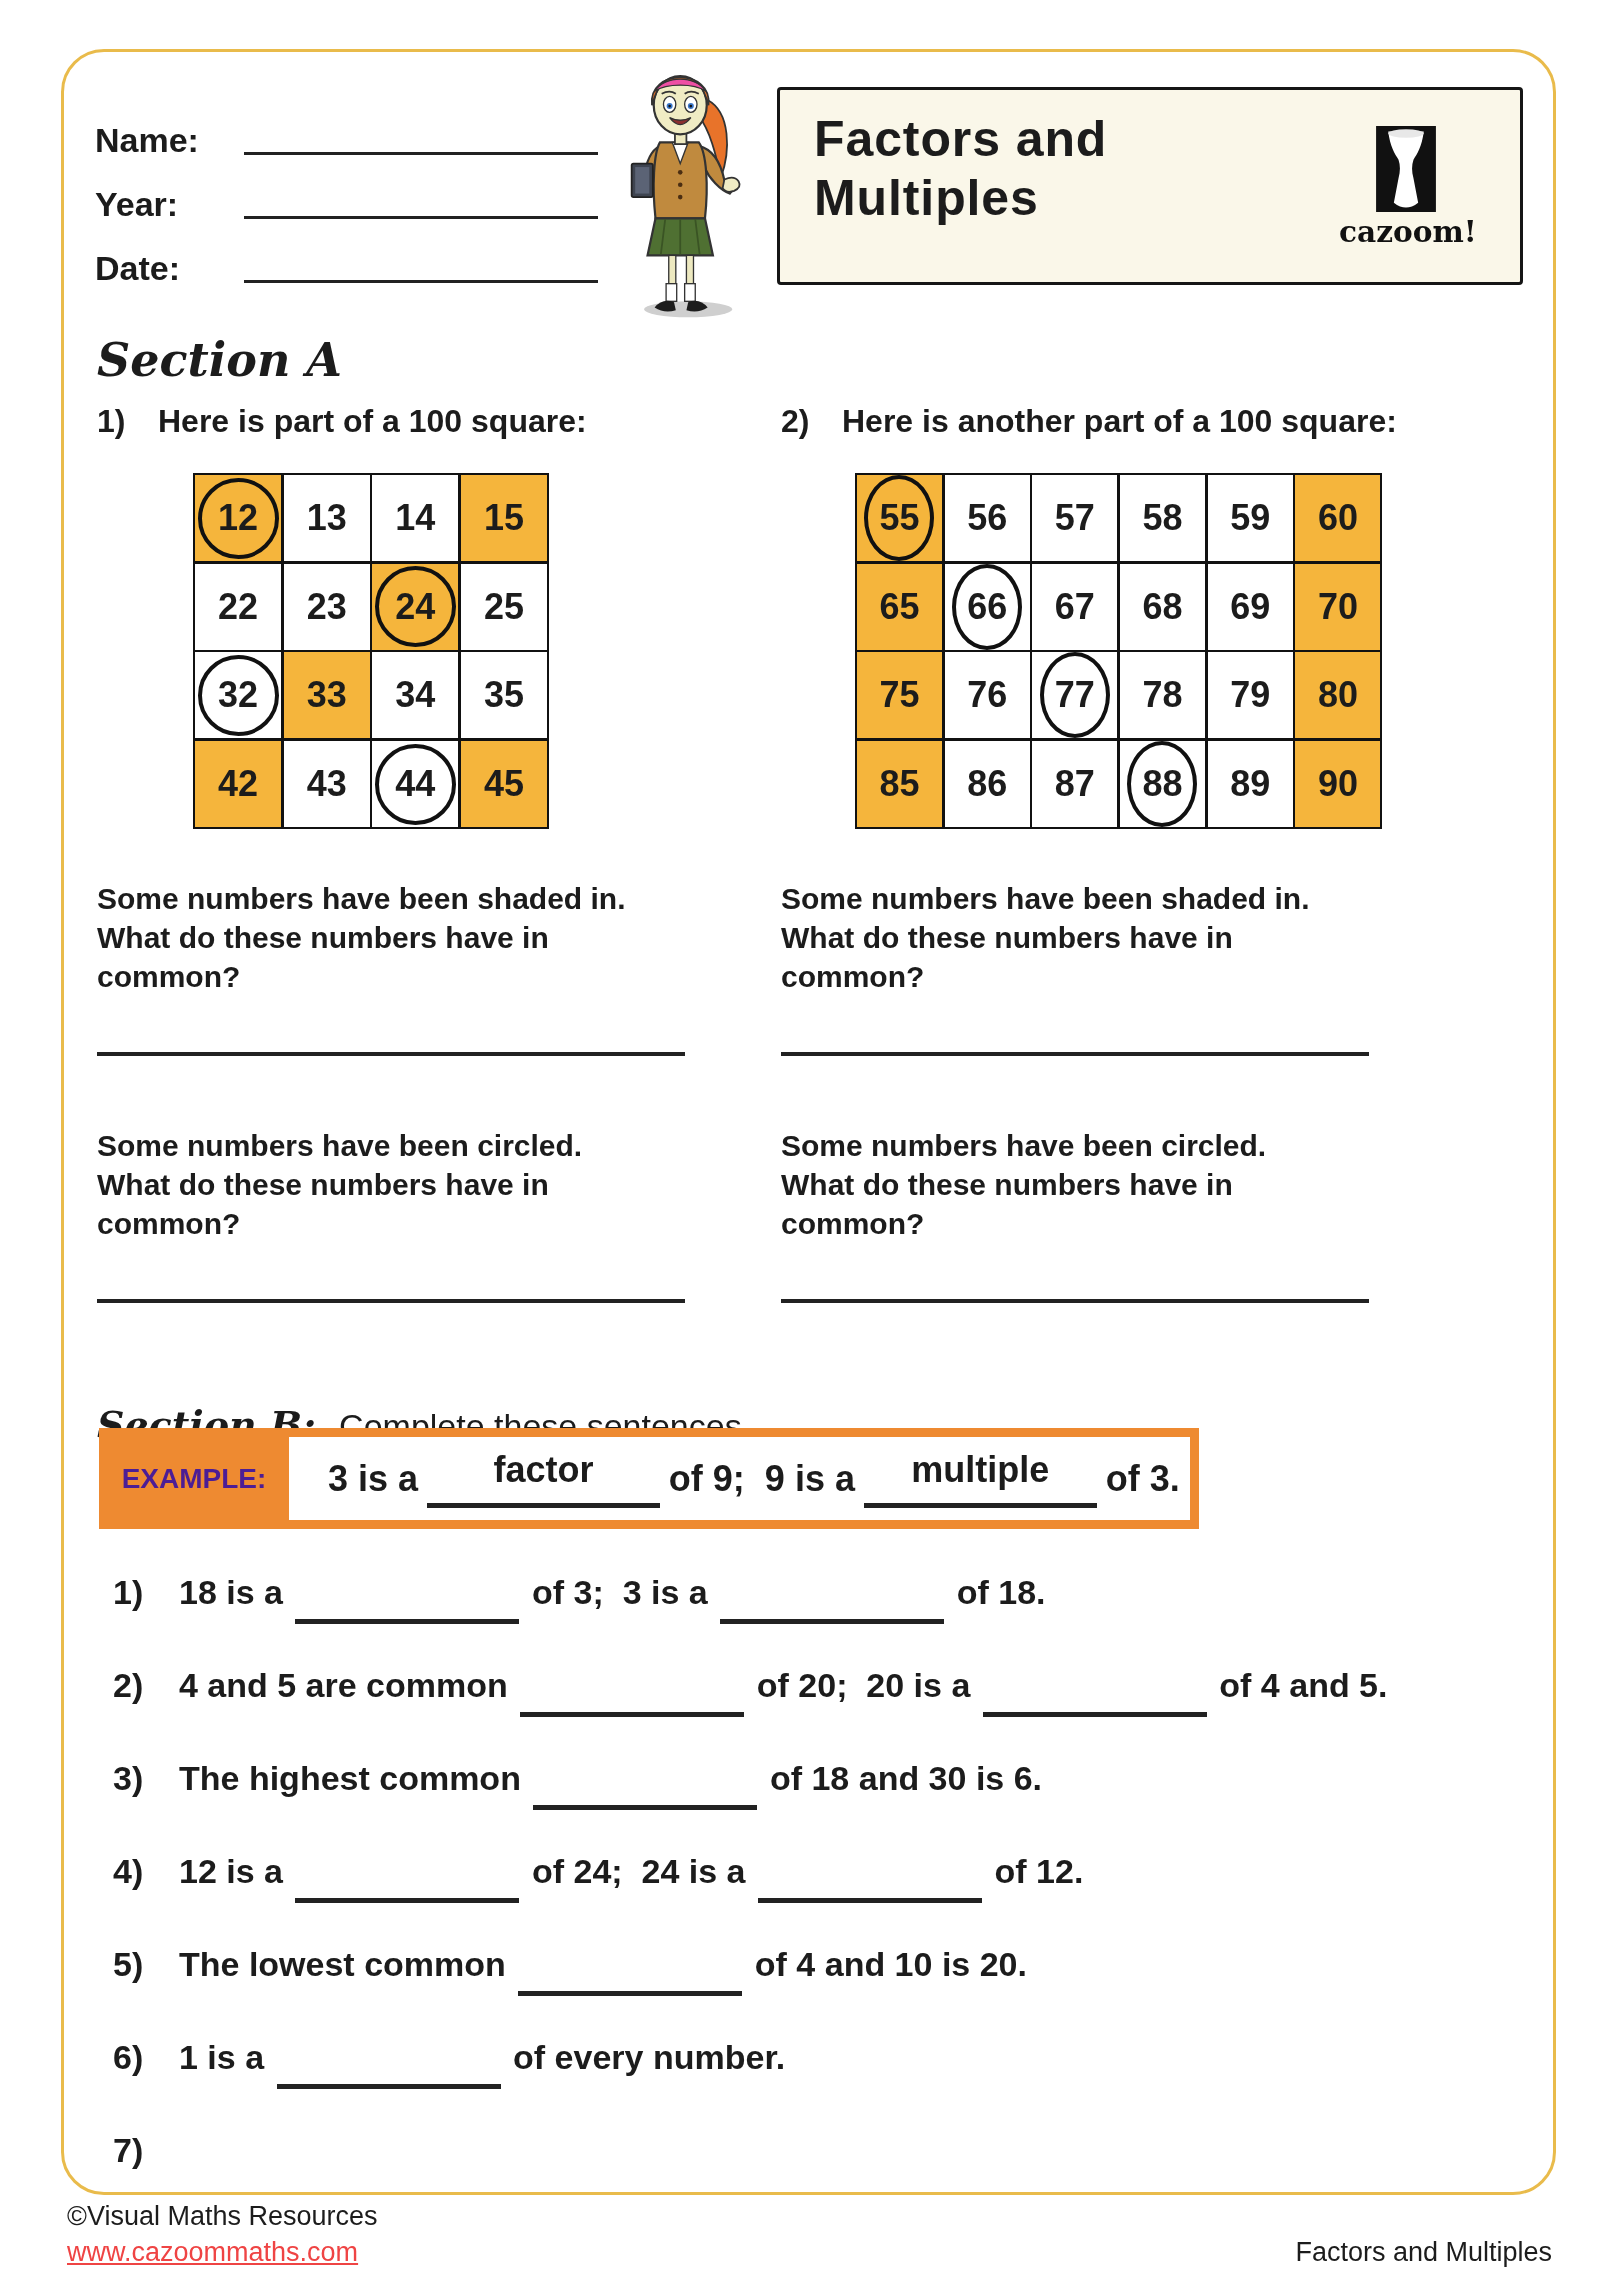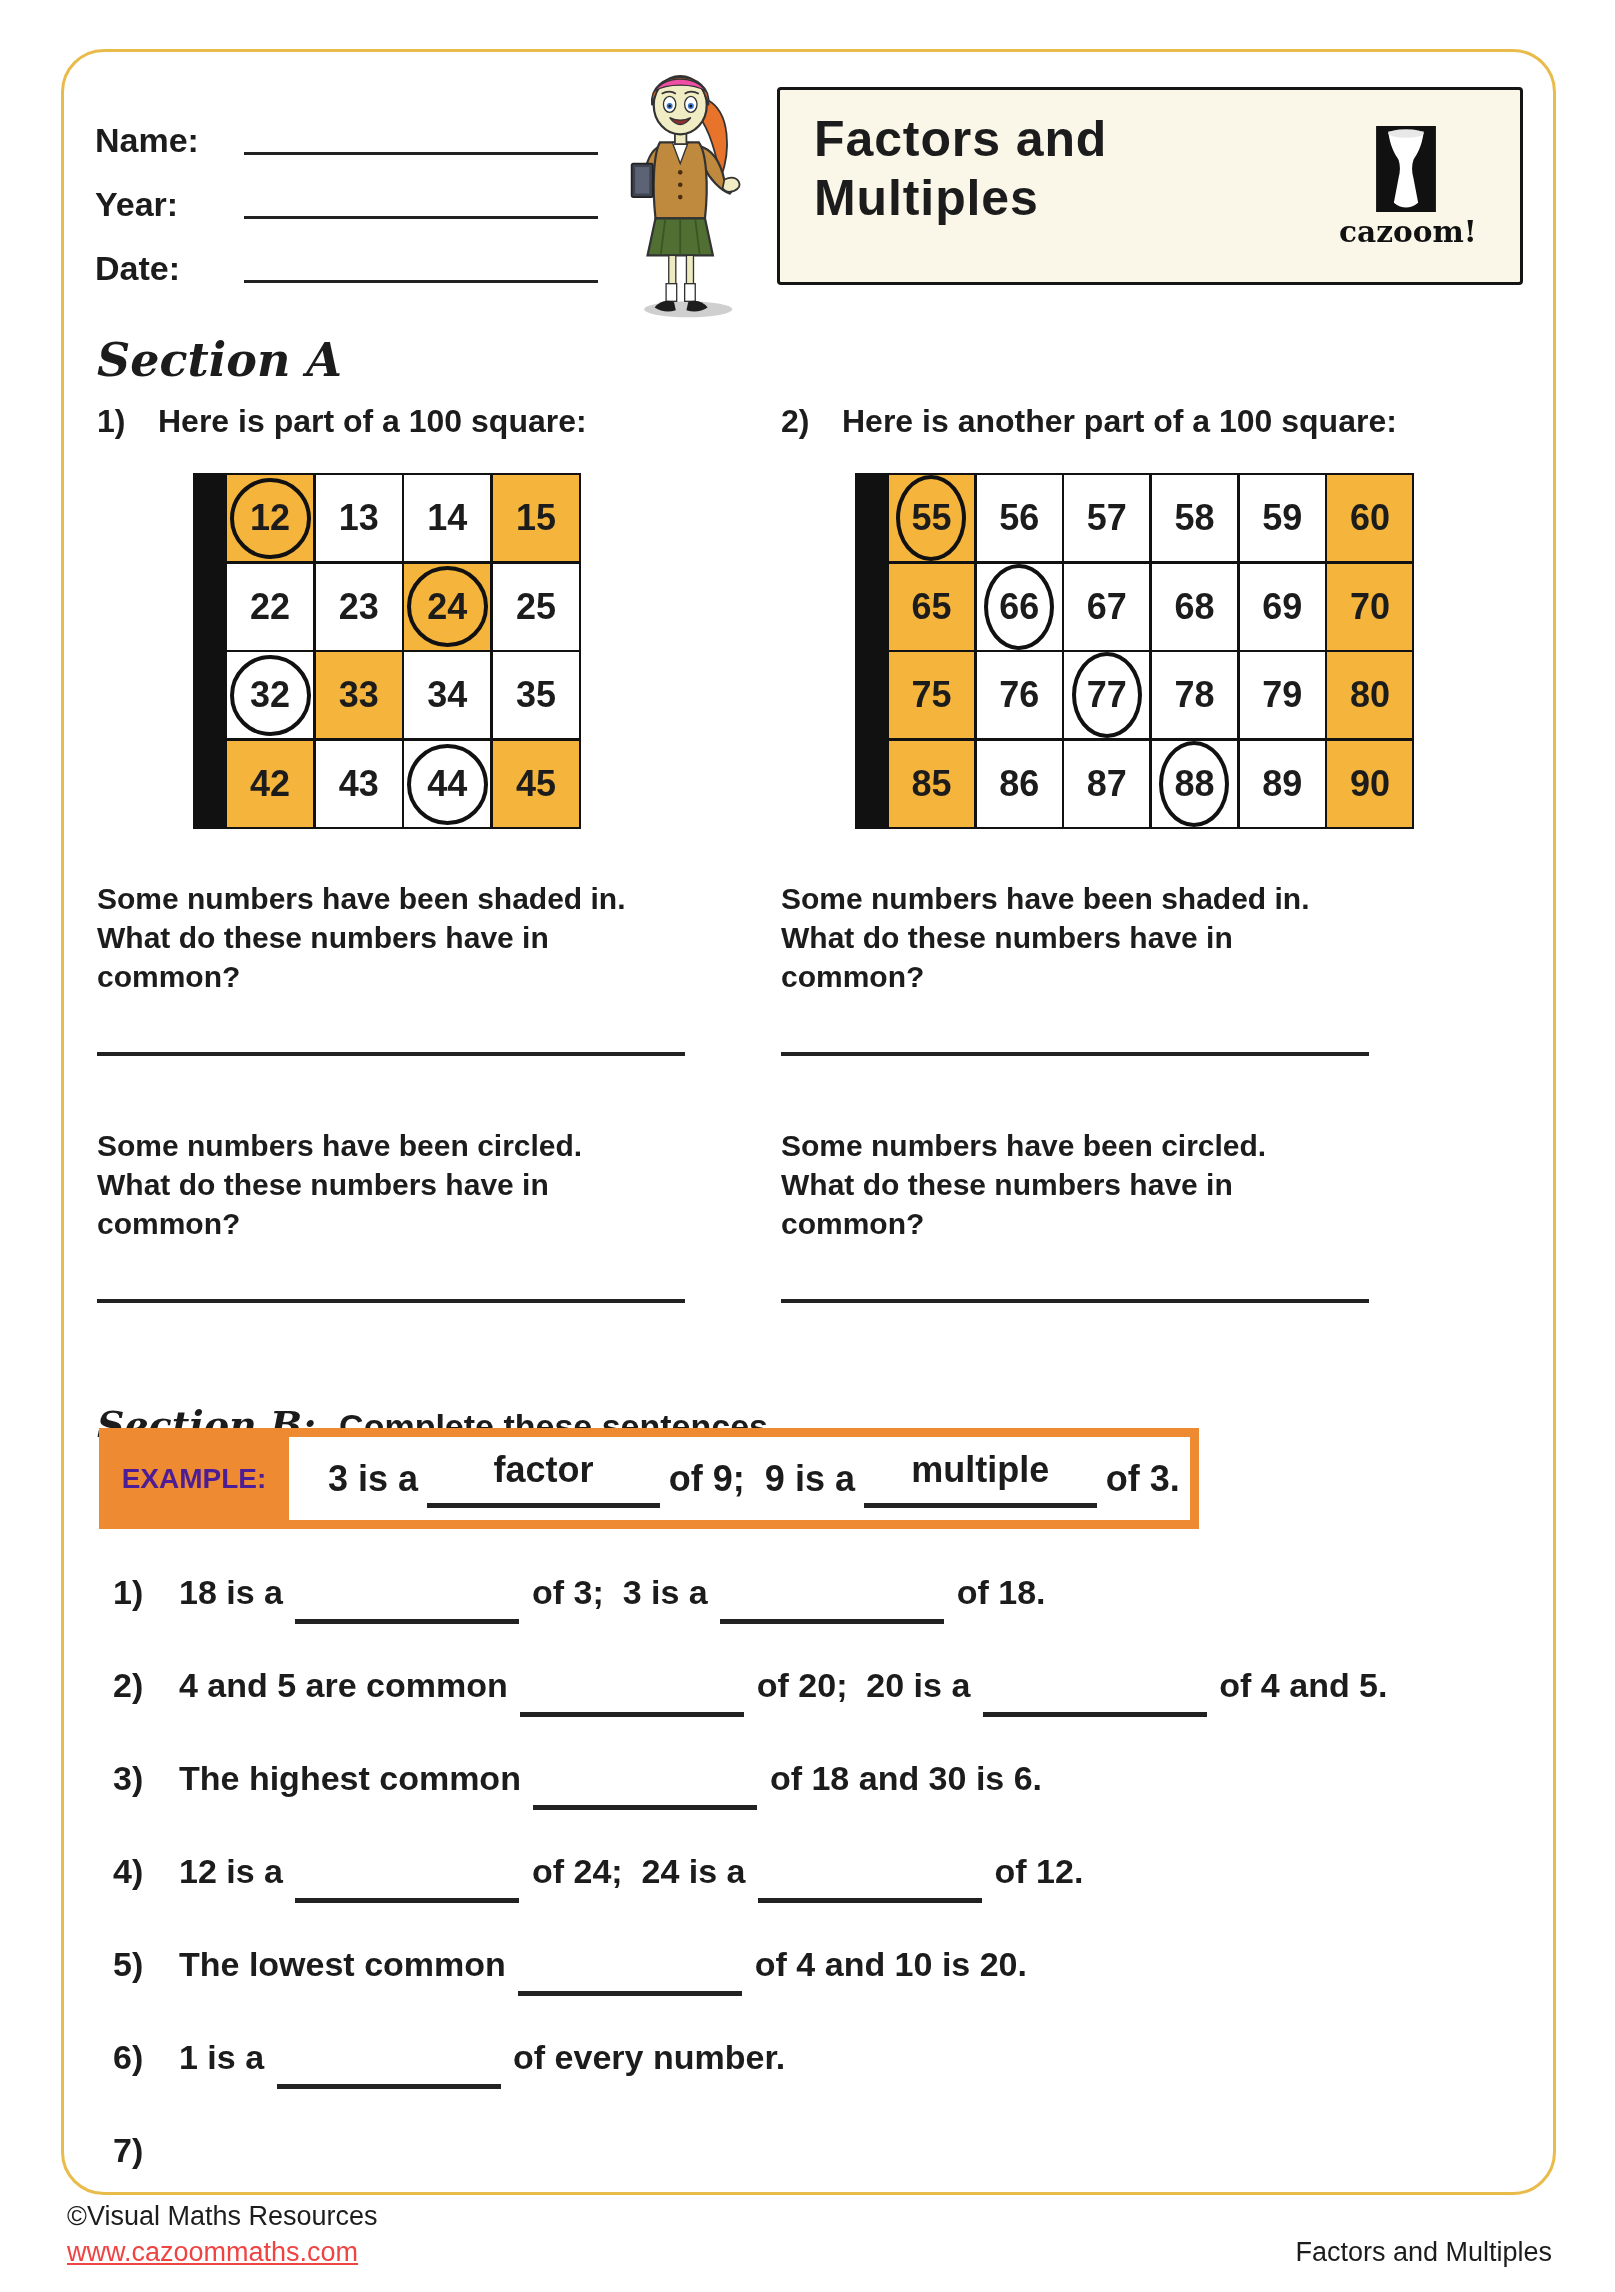--- a/index.html
+++ b/index.html
@@ -26,41 +26,41 @@
   .logo-word{display:block;margin-top:1.8px;font-family:"DejaVu Serif",serif;font-weight:700;font-size:29.6px;color:#111;}
 
   
   .section-a-heading{position:absolute;left:97px;top:333px;
       font-family:"DejaVu Serif",serif;font-style:italic;font-weight:700;font-size:46px;}
   .question{position:absolute;top:403px;font-size:32px;font-weight:700;display:flex;}
   .q1{left:97px;} .q2{left:781px;}
   .q-num{width:61px;flex:none;}
 
   
-  .grid{position:absolute;top:473px;display:grid;gap:2.7px;background:#111;border:2.7px solid #111;width:max-content;padding-left:32px;}
+  .grid{position:absolute;top:473px;display:grid;gap:2.7px;background:#111;border:2.7px solid #111;width:max-content;}
   .g1{left:193px;} .g2{left:855px;}
   .cell{background:#fff;display:flex;align-items:center;justify-content:center;
         font-size:36px;font-weight:700;position:relative;}
   .g1 .cell{width:86px;height:86px;} .g2 .cell{width:85px;height:86px;}
   .cell.shaded{background:#F5B53C;}
   .ring{position:absolute;border:4.5px solid #111;border-radius:50%;box-sizing:border-box;}
   .g1 .ring{width:81px;height:81px;left:2.7px;top:2.7px;}
   .g2 .ring{width:70px;height:86px;left:7.2px;top:0px;}
 
   
   .prompt-col{position:absolute;top:879px;width:593px;}
   .pc-left{left:97px;} .pc-right{left:781px;}
   .prompt-line{font-size:30px;font-weight:700;line-height:39px;}
   .answer-line{height:0;border-bottom:4.5px solid #222;width:588px;margin-top:56px;}
   .prompt-block.second{margin-top:70px;}
 
   
   .section-b-heading{position:absolute;left:97px;top:1363px;display:flex;align-items:baseline;}
   .sb-label{font-family:"DejaVu Serif",serif;font-style:italic;font-weight:700;font-size:38px;}
-  .sb-instruction{font-size:34px;font-weight:700;margin-left:23px;margin-top:44px;}
+  .sb-instruction{font-size:34px;font-weight:400;margin-left:23px;margin-top:44px;}
 
   .example-box{position:absolute;left:99px;top:1428px;width:1100px;height:101px;background:#EE8A31;}
   .example-label{position:absolute;left:0;top:0;width:190px;height:101px;display:flex;
                  align-items:center;justify-content:center;color:#4c1d95;font-size:28px;font-weight:700;}
   .example-inner{position:absolute;left:190px;top:9px;right:9px;bottom:9px;background:#fff;
                  display:flex;align-items:center;padding-left:39px;font-size:36px;font-weight:700;}
   .fill{display:inline-block;min-width:222px;text-align:center;border-bottom:5.4px solid #222;
         padding:0 5.4px 12.5px;margin:0 9px;vertical-align:-21.5px;}
 
   .sentences{position:absolute;left:113px;top:1573px;width:1397px;}

